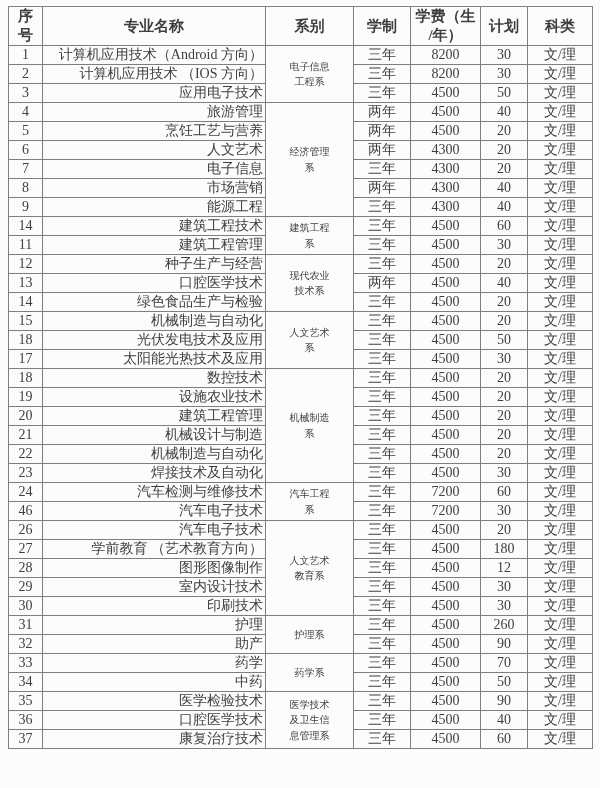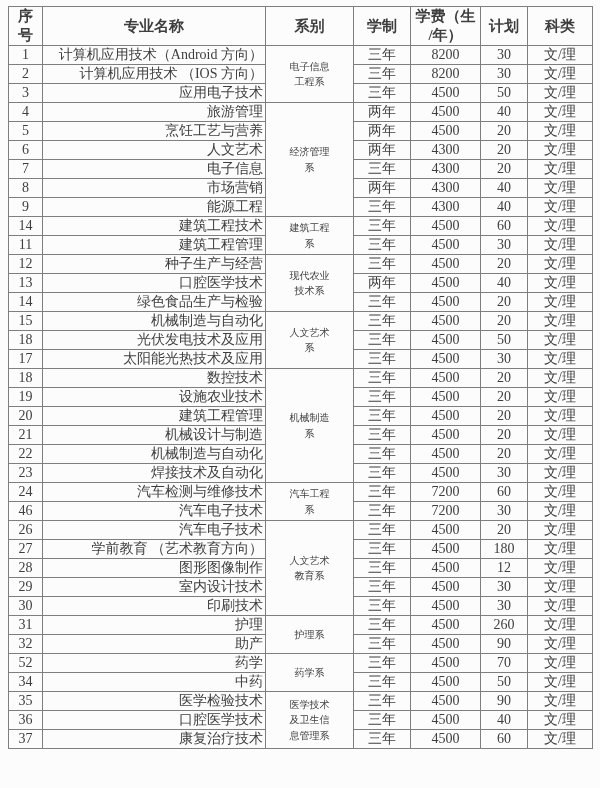--- a/index.html
+++ b/index.html
@@ -343,21 +343,21 @@
         </tr>
         <tr>
           <td>32</td>
           <td class="major">助产</td>
           <td>三年</td>
           <td>4500</td>
           <td>90</td>
           <td>文/理</td>
         </tr>
         <tr>
-          <td>52</td>
+          <td>33</td>
           <td class="major">药学</td>
           <td class="dept" rowspan="2">药学系</td>
           <td>三年</td>
           <td>4500</td>
           <td>70</td>
           <td>文/理</td>
         </tr>
         <tr>
           <td>34</td>
           <td class="major">中药</td>

